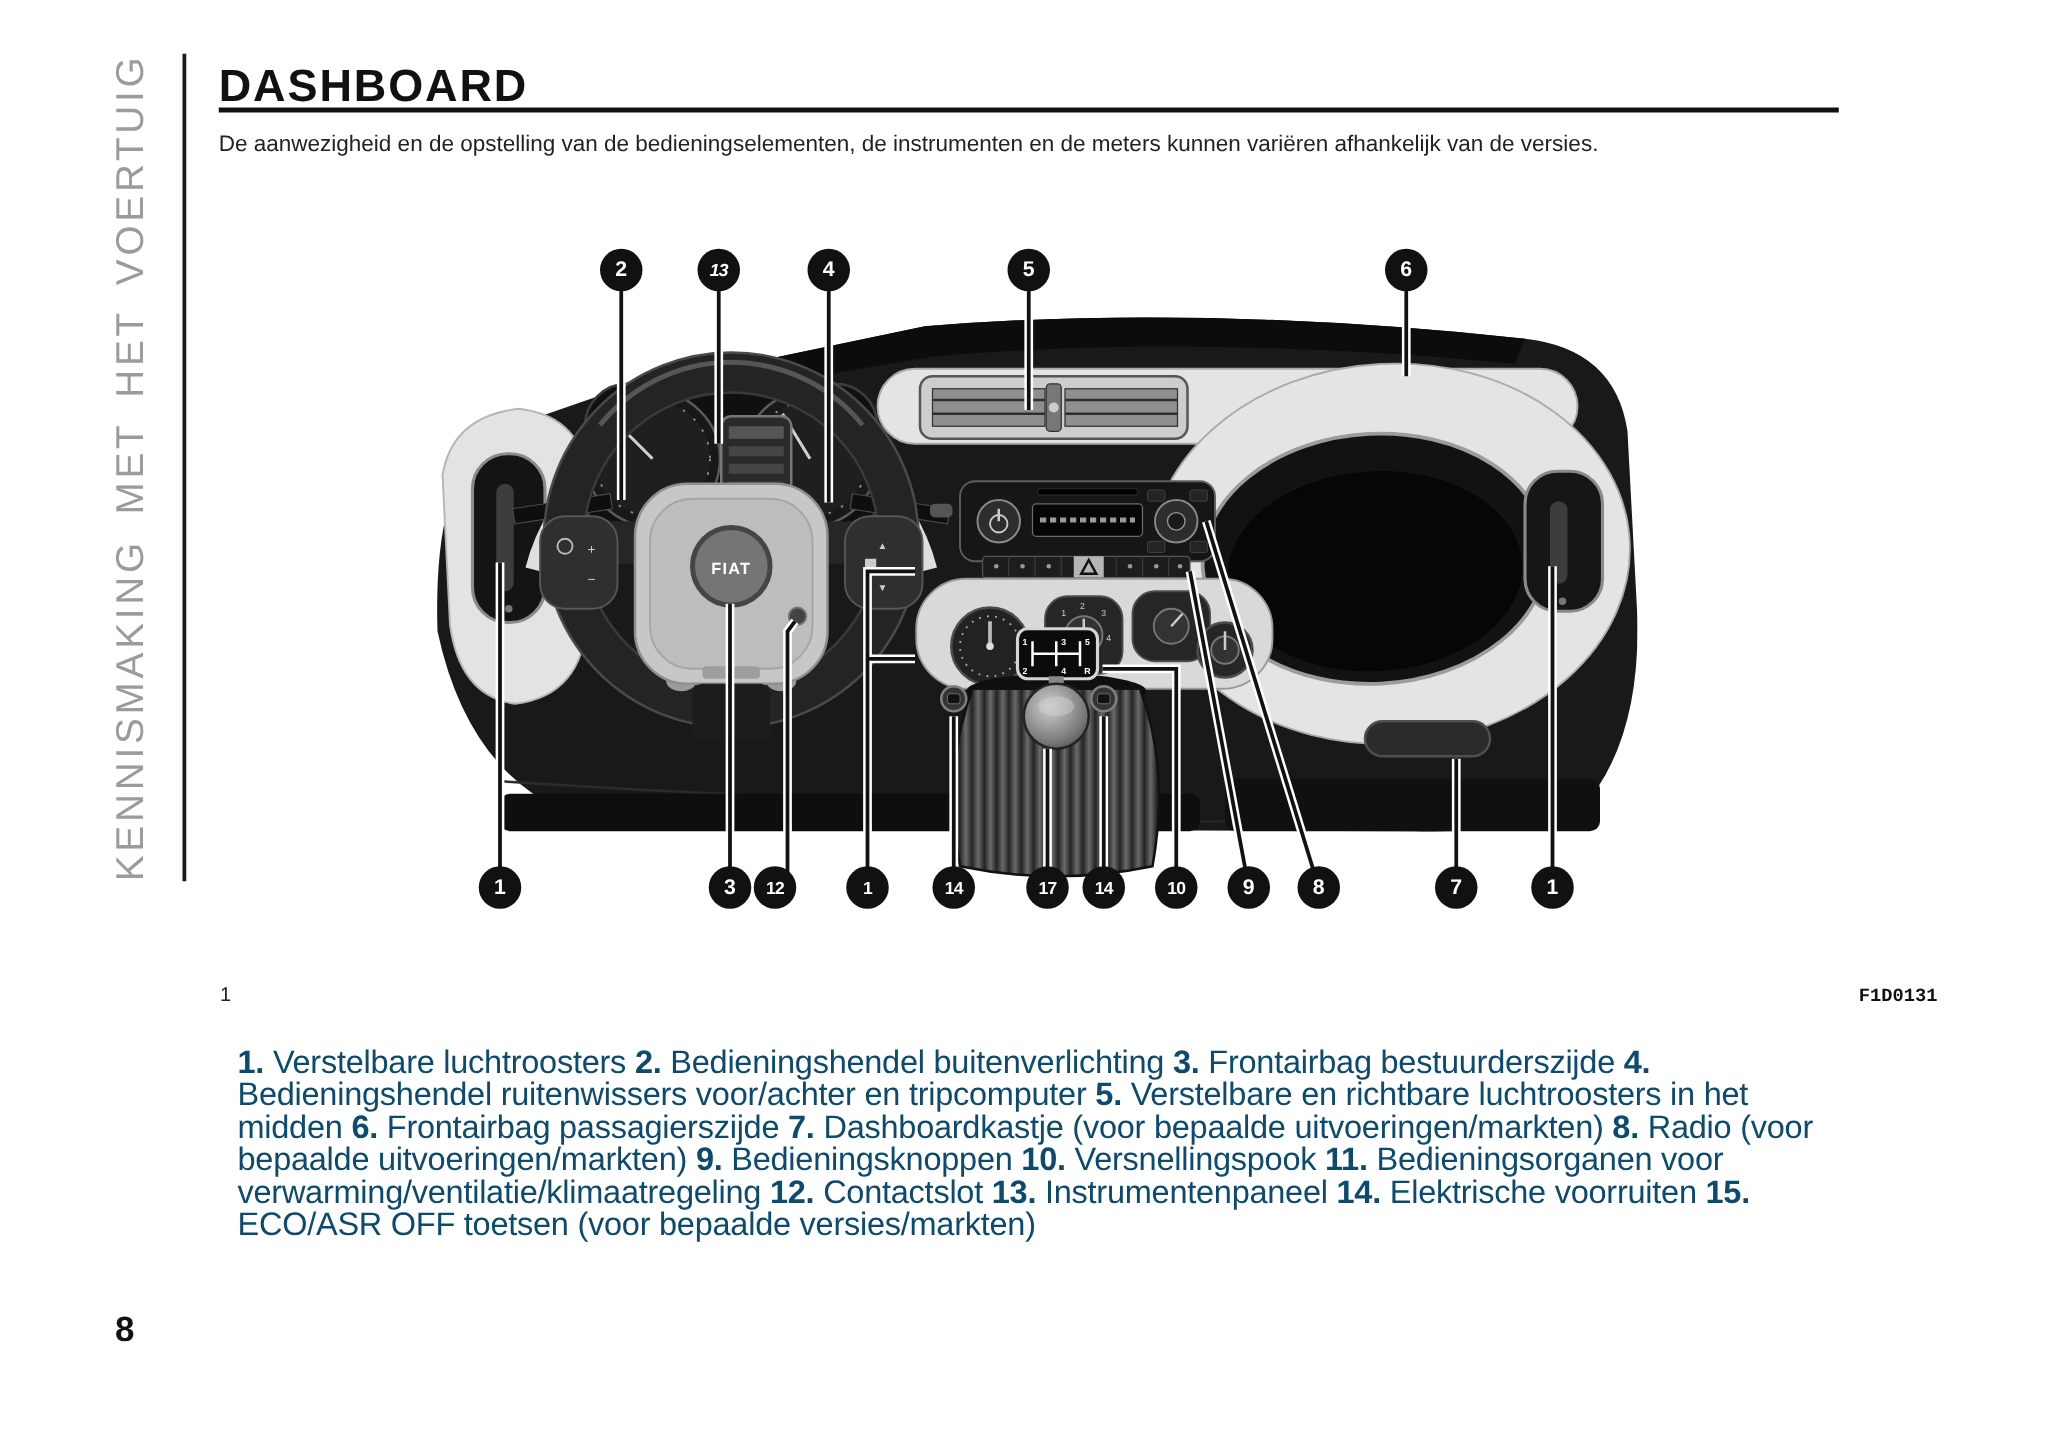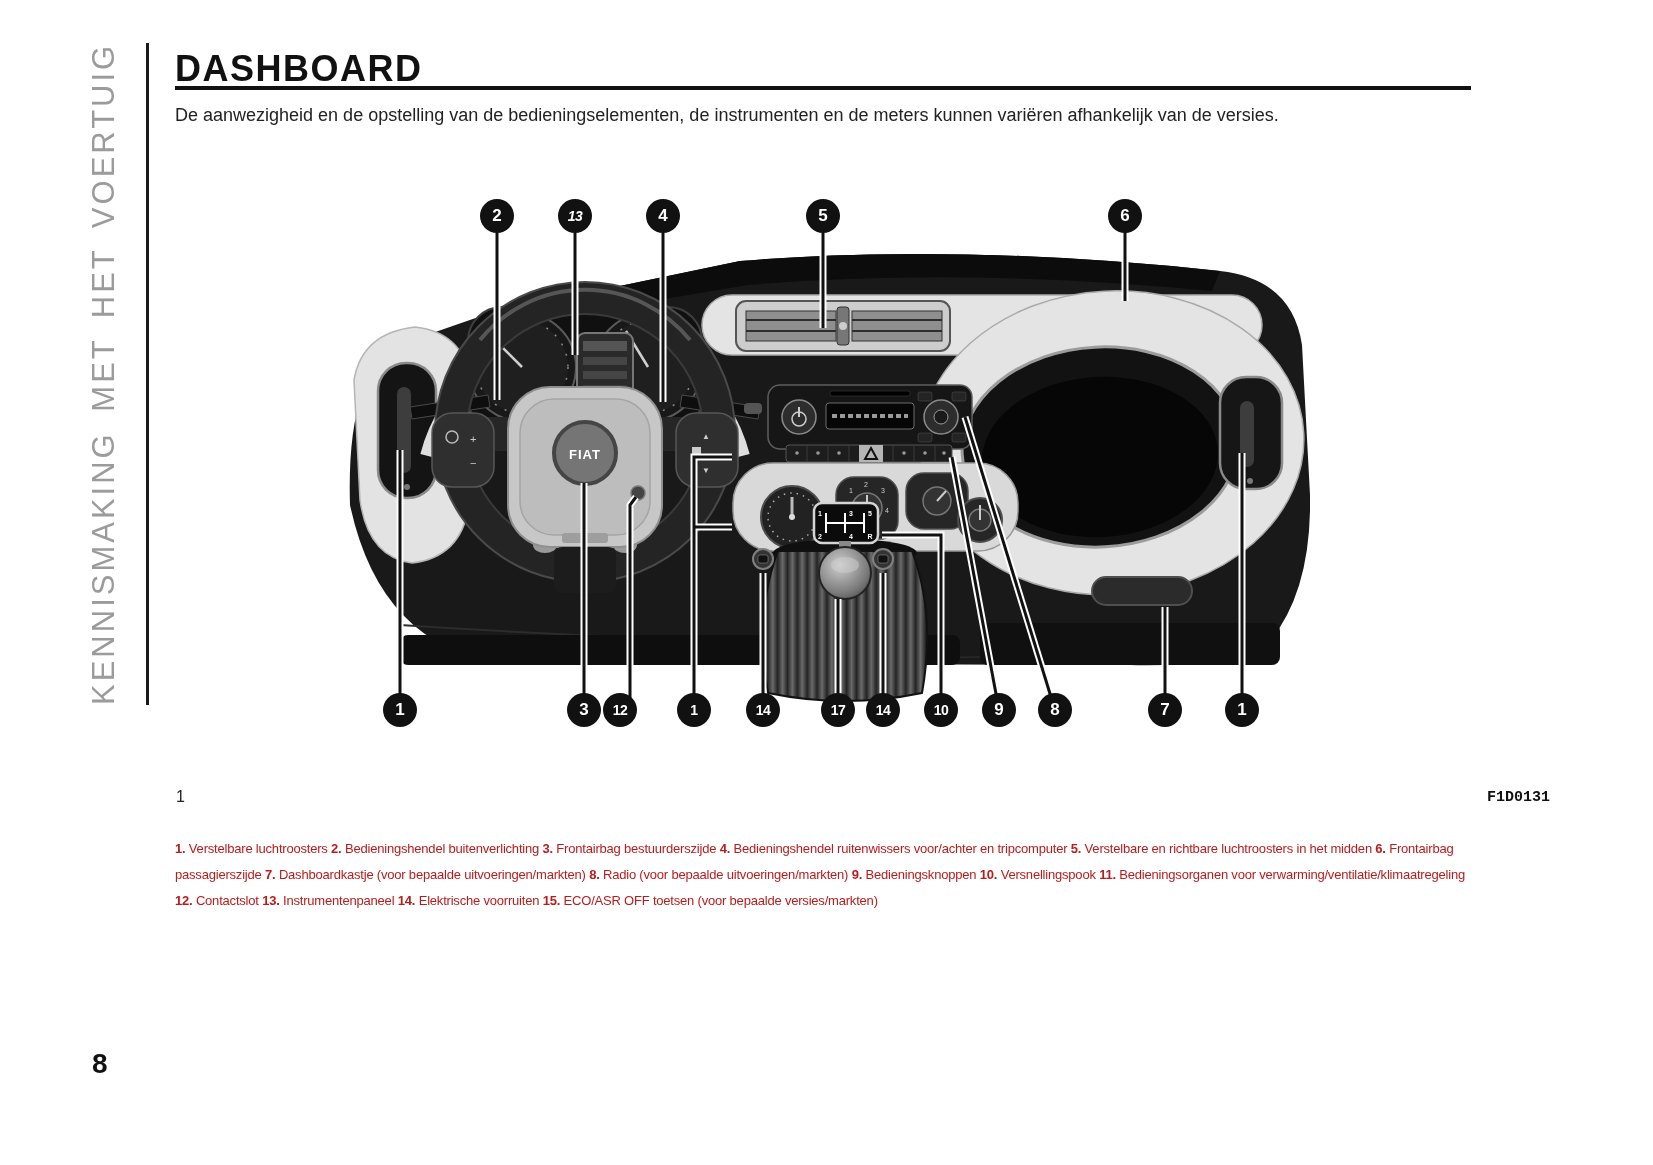--- a/index.html
+++ b/index.html
@@ -17,22 +17,22 @@
   .intro{position:absolute;left:175px;top:100px;width:1296px;margin:0;font-size:18px;
     line-height:30px;color:#222;}
   
   .figure{position:absolute;left:340px;top:195px;width:970px;height:545px;}
   .callout{position:absolute;width:34px;height:34px;border-radius:50%;background:#111;
     color:#fff;font-weight:bold;font-size:17px;display:flex;align-items:center;
     justify-content:center;z-index:5;}
   .callout.two{font-size:14px;letter-spacing:-0.5px;}
   .fig-num{position:absolute;left:176px;top:788px;font-size:16px;color:#222;}
   .fig-code{position:absolute;left:1487px;top:789px;font-size:15px;font-weight:bold;color:#111;font-family:Liberation Mono, monospace;}
-  .caption{position:absolute;left:175px;top:836px;width:1298px;margin:0;font-size:13px;
-    line-height:26px;letter-spacing:-0.2px;color:#b91c1c;}
+  .caption{position:absolute;left:190px;top:836px;width:1298px;margin:0;font-size:26px;
+    line-height:26px;letter-spacing:-0.2px;color:#0c4a6e;}
   .caption b{font-weight:bold;}
   .page-num{position:absolute;left:92px;top:1048px;font-size:28px;font-weight:bold;color:#111;}
 </style>
 </head>
 <body>
 
 <div class="page">
 
   <div class="sidebar-label">KENNISMAKING MET HET VOERTUIG</div>
   <div class="sidebar-rule"></div>

